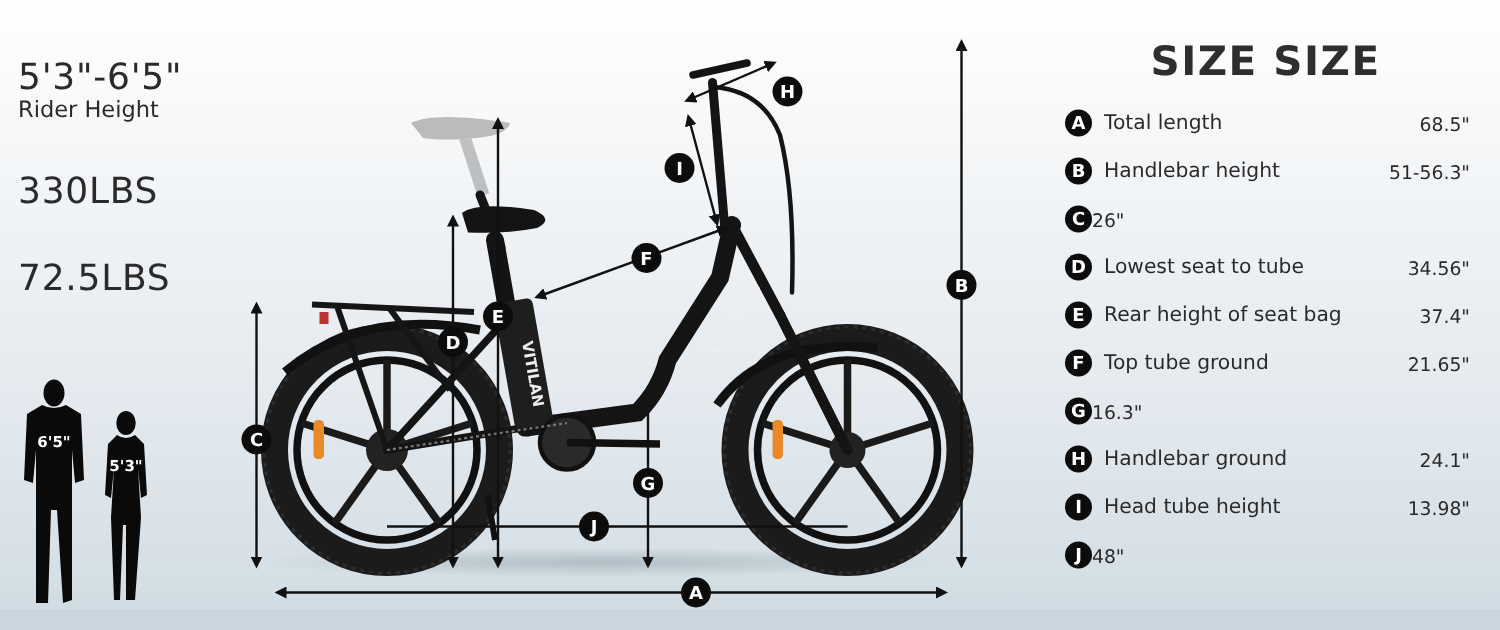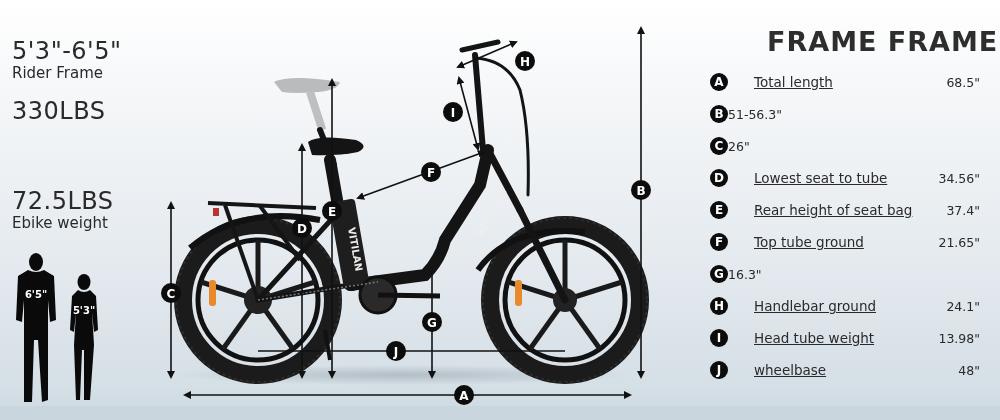--- a/index.html
+++ b/index.html
@@ -8,39 +8,38 @@
     background:linear-gradient(180deg,#ffffff 0%,#f4f6f8 25%,#e3e9ee 65%,#d5dfe6 92%,#cdd8e0 100%);overflow:hidden;}
   .floor{position:absolute;left:0;right:0;bottom:0;height:14px;background:#cad6de;}
   .stat{position:absolute;left:12px;color:#222;}
   .stat .big{font-size:24px;letter-spacing:0.5px;line-height:26px;font-family:"DejaVu Sans",sans-serif;font-weight:normal;color:#2a2a2a;}
   .stat .small{font-size:15px;line-height:18px;color:#2a2a2a;font-family:"DejaVu Sans",sans-serif;}
   .people{position:absolute;left:10px;top:250px;width:120px;height:160px;}
   .diagram{position:absolute;left:0;top:0;width:1000px;height:420px;}
   .panel-title{position:absolute;left:767px;top:26px;font-size:27px;font-weight:bold;letter-spacing:1px;color:#2e2e2e;font-family:"DejaVu Sans",sans-serif;}
   .spec-row{position:absolute;left:710px;width:270px;height:24px;display:flex;align-items:center;}
   .badge{width:18px;height:18px;border-radius:50%;background:#0c0c0c;color:#fff;font-size:12px;font-weight:bold;display:flex;align-items:center;justify-content:center;font-family:"DejaVu Sans",sans-serif;}
-  .spec-label{margin-left:26px;font-size:13.5px;color:#2a2a2a;flex:1;font-family:"DejaVu Sans",sans-serif;text-decoration:underline;}
+  .spec-label{margin-left:8px;font-size:13.5px;color:#2a2a2a;flex:1;font-family:"DejaVu Sans",sans-serif;}
   .spec-value{font-size:12.5px;color:#2a2a2a;text-align:right;font-family:"DejaVu Sans",sans-serif;}
 </style>
 </head>
 <body>
 
 <div class="canvas">
   <div class="floor"></div>
 
   <div class="stat" style="top:38px">
     <div class="big">5'3"-6'5"</div>
-    <div class="small">Rider Frame</div>
-  </div>
-  <div class="stat" style="top:98px">
+    <div class="small">Rider Height</div>
+  </div>
+  <div class="stat" style="top:114px">
     <div class="big">330LBS</div>
   </div>
-  <div class="stat" style="top:188px">
+  <div class="stat" style="top:172px">
     <div class="big">72.5LBS</div>
-    <div class="small">Ebike weight</div>
   </div>
 
   <svg class="people" viewBox="0 0 120 160">
     <g fill="#0a0a0a">
       <ellipse cx="26" cy="12" rx="7" ry="9"></ellipse>
       <path d="M18 20 Q26 24 34 20 L44 26 L46 70 L40 72 L38 50 L38 150 L32 152 L28 90 L24 90 L22 152 L14 152 L14 50 L12 72 L6 70 L8 26 Z"></path>
     </g>
     <g fill="#0a0a0a">
       <ellipse cx="74" cy="32" rx="6.5" ry="8"></ellipse>
       <path d="M68 40 Q74 44 80 40 L86 46 L88 80 L84 82 L82 62 L84 95 L80 150 L74 150 L74 100 L72 100 L70 150 L66 150 L64 95 L66 62 L64 82 L60 80 L62 46 Z"></path>
@@ -182,29 +181,30 @@
           <circle cx="453" cy="112" r="10" fill="#0c0c0c"></circle>
           <text x="453" y="116.5" fill="#fff">I</text>
         </g>
       <g>
           <circle cx="396" cy="351" r="10" fill="#0c0c0c"></circle>
           <text x="396" y="355.5" fill="#fff">J</text>
         </g>
     </g>
   </svg>
 
-  <div class="panel-title">FRAME FRAME</div>
+  <div class="panel-title">SIZE SIZE</div>
 
   <div class="spec-row" style="top:70px">
     <div class="badge">A</div>
     <div class="spec-label">Total length</div>
     <div class="spec-value">68.5"</div>
   </div>
   <div class="spec-row" style="top:102px">
     <div class="badge">B</div>
+    <div class="spec-label">Handlebar height</div>
     <div class="spec-value">51-56.3"</div>
   </div>
   <div class="spec-row" style="top:134px">
     <div class="badge">C</div>
     <div class="spec-value">26"</div>
   </div>
   <div class="spec-row" style="top:166px">
     <div class="badge">D</div>
     <div class="spec-label">Lowest seat to tube</div>
     <div class="spec-value">34.56"</div>
@@ -223,21 +223,20 @@
     <div class="badge">G</div>
     <div class="spec-value">16.3"</div>
   </div>
   <div class="spec-row" style="top:294px">
     <div class="badge">H</div>
     <div class="spec-label">Handlebar ground</div>
     <div class="spec-value">24.1"</div>
   </div>
   <div class="spec-row" style="top:326px">
     <div class="badge">I</div>
-    <div class="spec-label">Head tube weight</div>
+    <div class="spec-label">Head tube height</div>
     <div class="spec-value">13.98"</div>
   </div>
   <div class="spec-row" style="top:358px">
     <div class="badge">J</div>
-    <div class="spec-label">wheelbase</div>
     <div class="spec-value">48"</div>
   </div>
 </div>
 
 </body></html>

